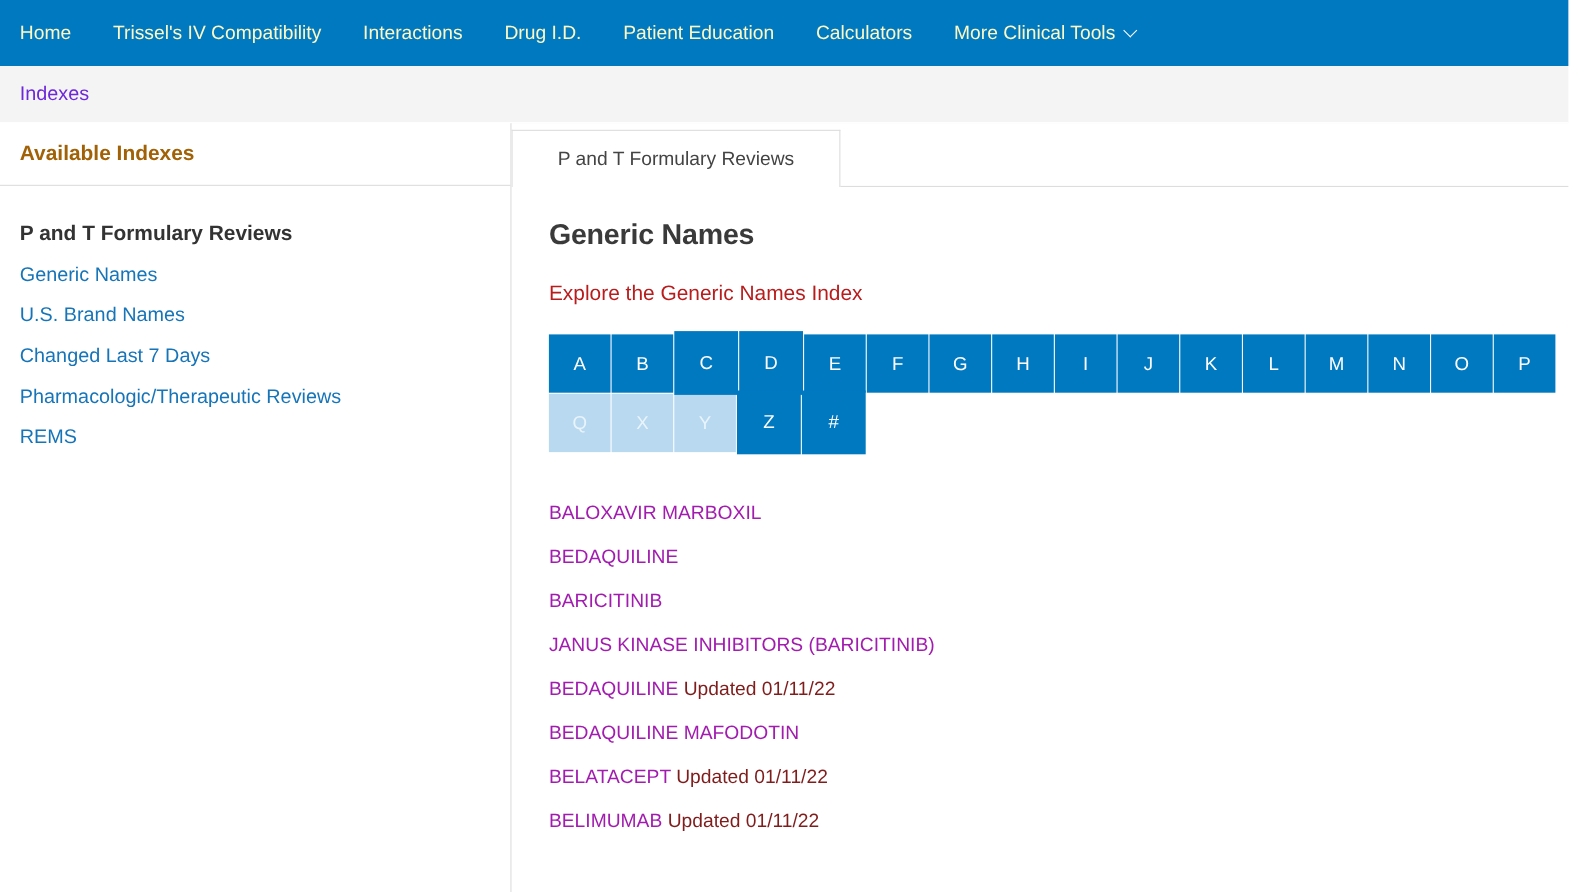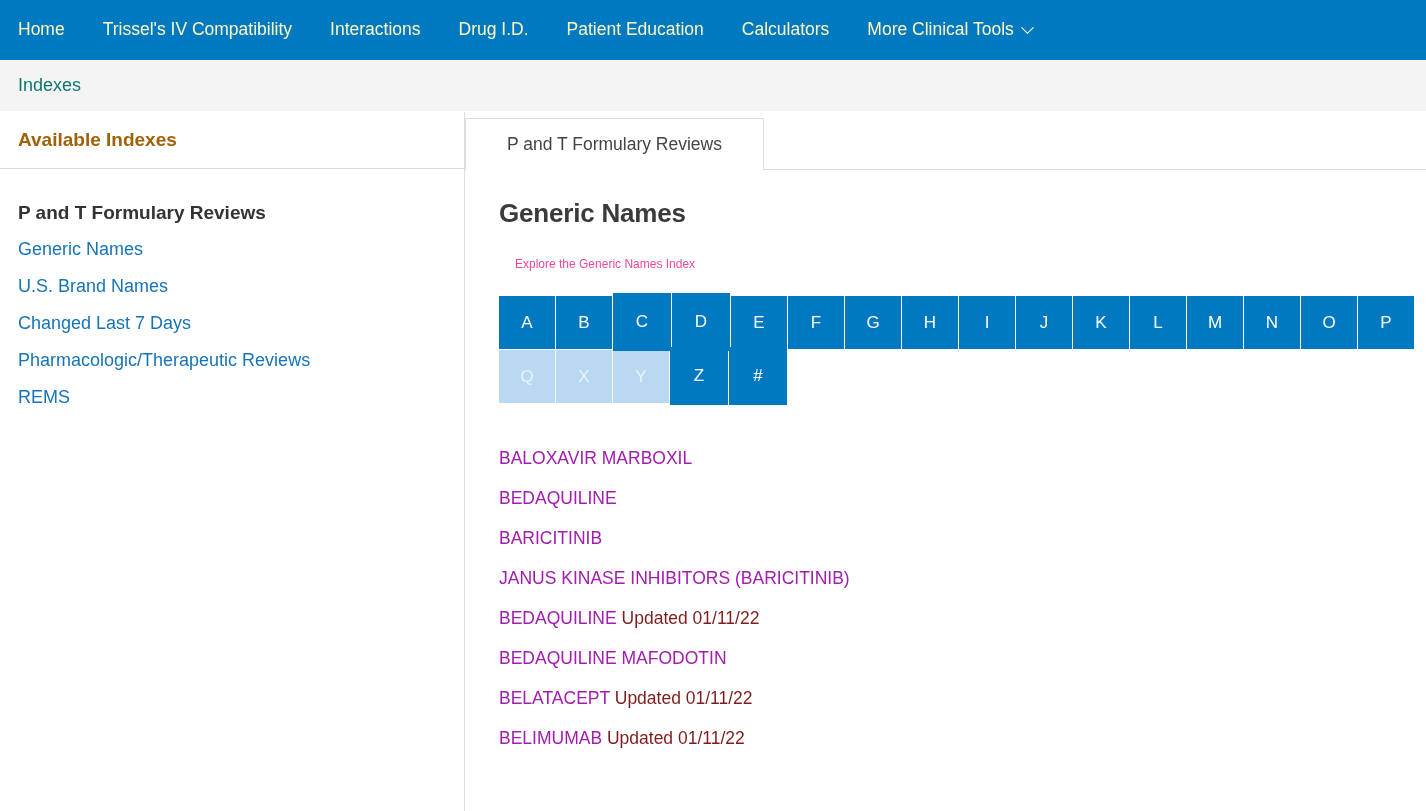--- a/index.html
+++ b/index.html
@@ -46,21 +46,21 @@
   #section-bar {
     height: 52px;
     background: #f4f4f4;
     display: flex;
     align-items: center;
     padding-left: 18px;
     border-bottom: 1px solid #ffffff;
   }
   #section-bar .section-title {
     font-size: 18px;
-    color: #0f766e;
+    color: #6d28d9;
   }
 
   
   #page-body {
     position: relative;
     height: 699px;
   }
 
   
   #sidebar {
@@ -141,24 +141,23 @@
   }
   #main-inner { padding: 28px 0 0 33px; }
   #content-title {
     font-size: 26px;
     font-weight: bold;
     color: #3a3a3a;
     margin: 0 0 0 0;
     letter-spacing: -0.2px;
   }
   #content-sub {
-    font-size: 12px;
-    color: #ec4899;
+    font-size: 19px;
+    color: #b91c1c;
     margin-top: 28px;
-    margin-left: 16px;
   }
 
   
   #alpha-grid {
     margin-top: 25px;
     display: flex;
     flex-wrap: wrap;
     width: 952px;
     align-content: flex-start;
   }

